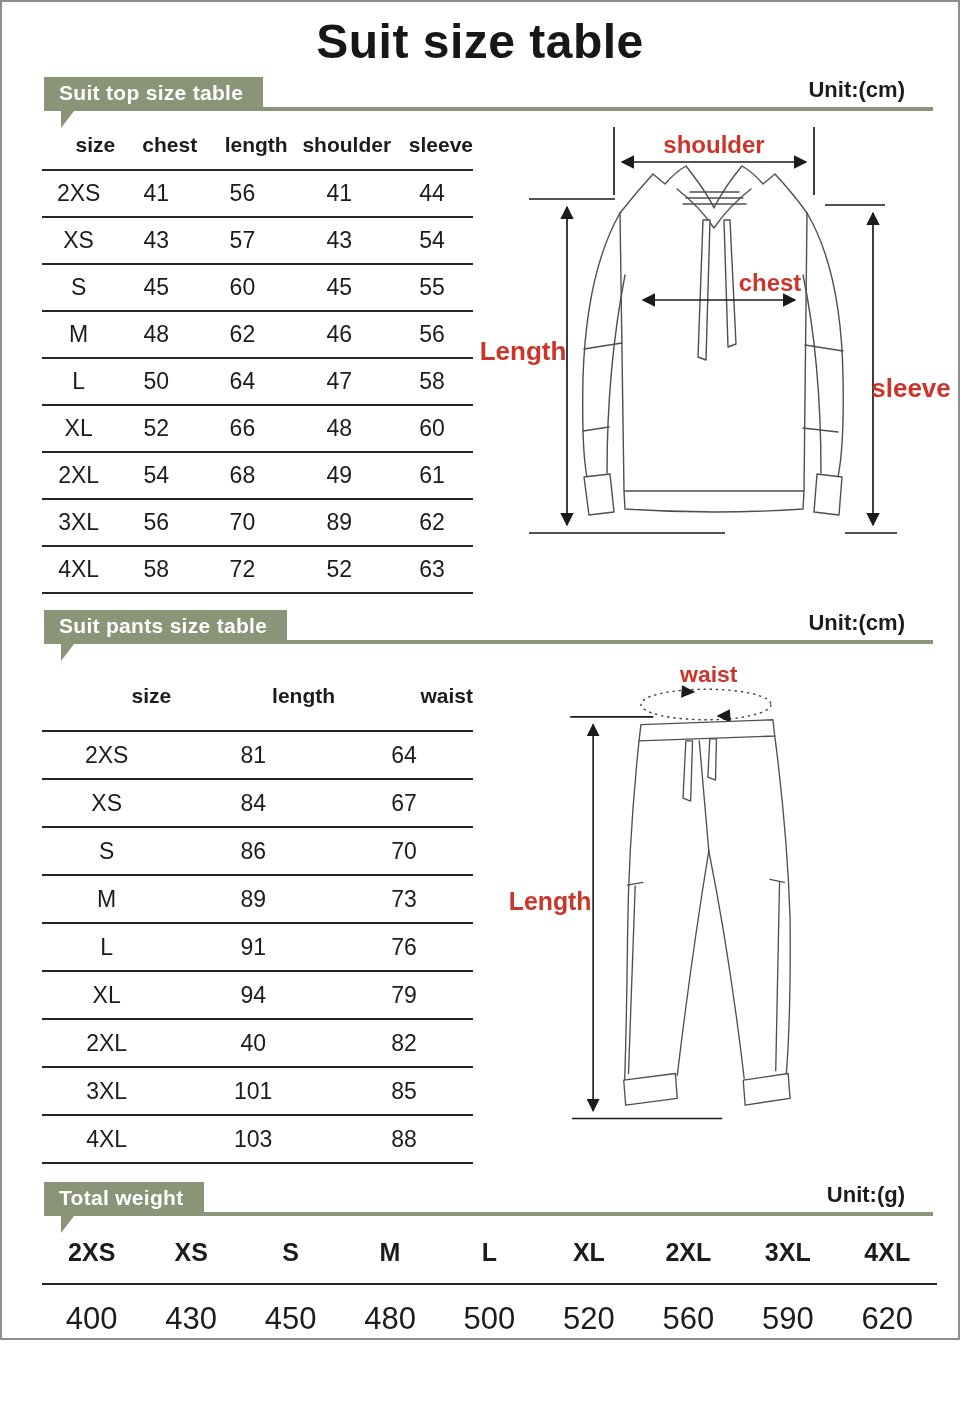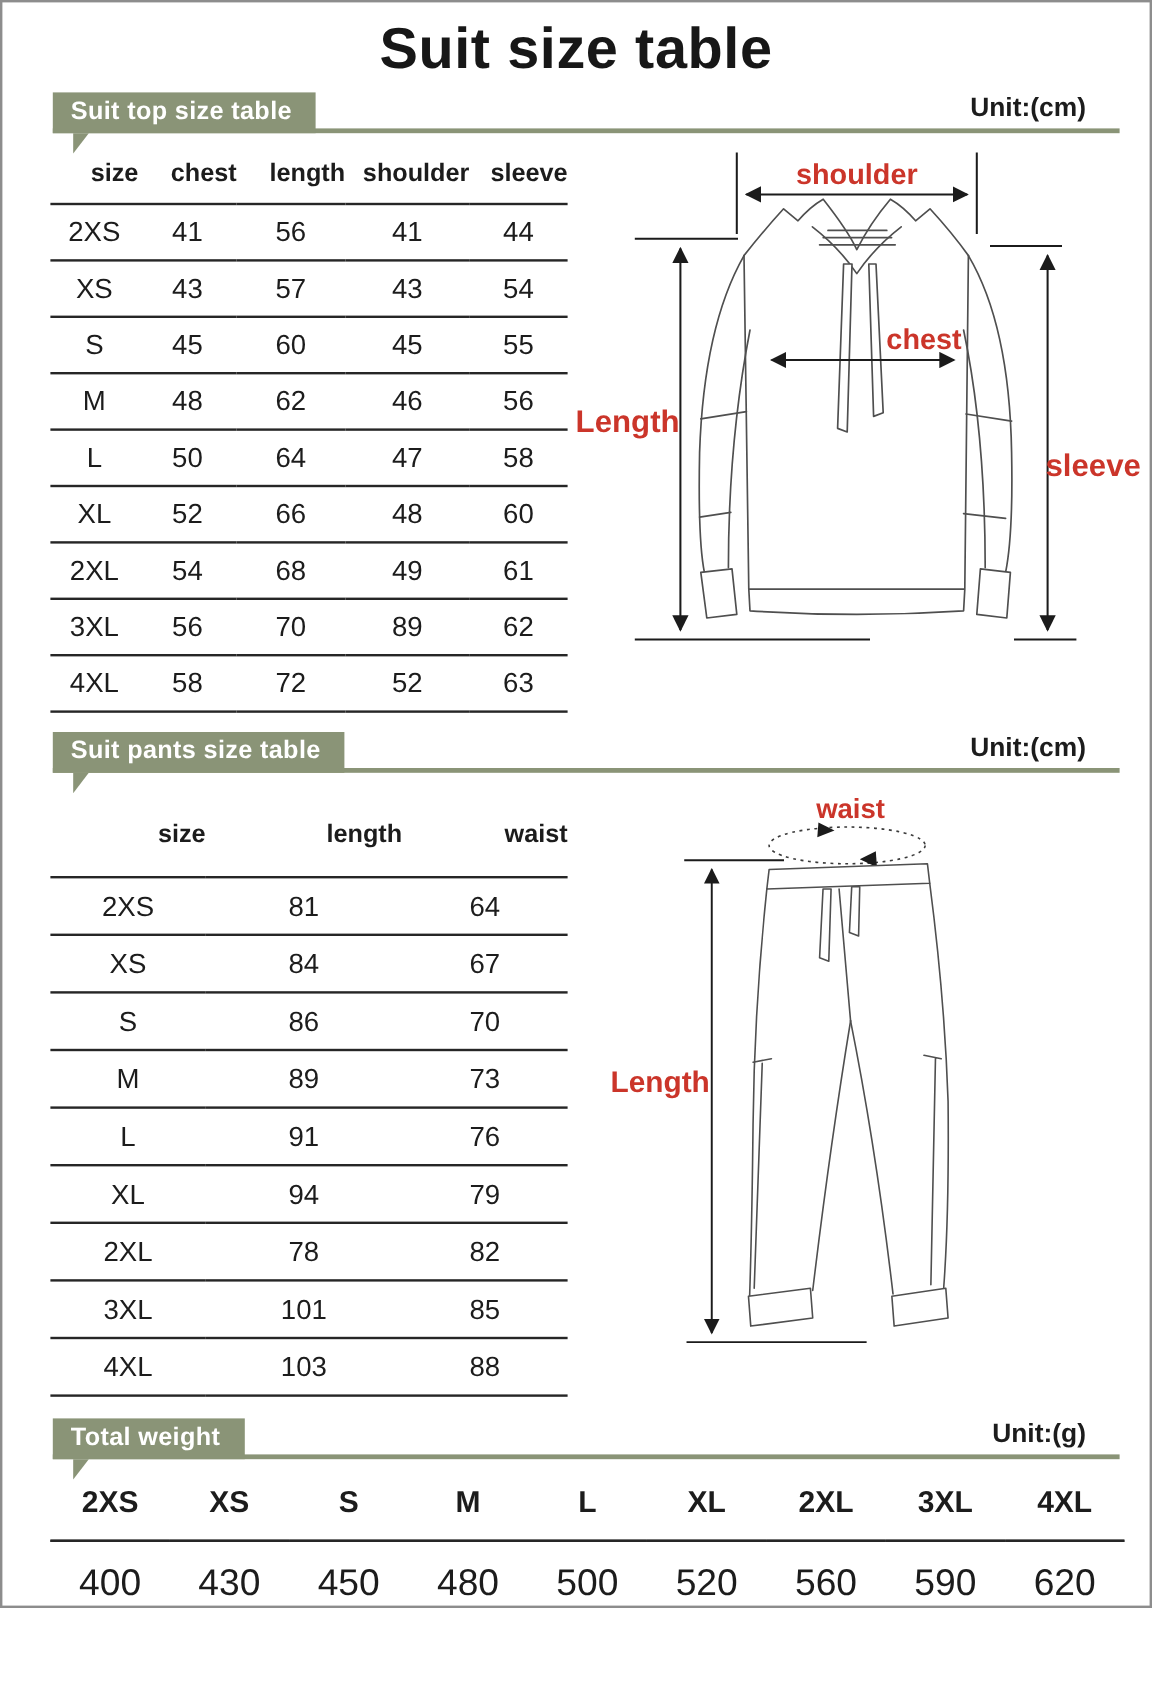--- a/index.html
+++ b/index.html
@@ -258,21 +258,21 @@
             <td>91</td>
             <td>76</td>
           </tr>
           <tr>
             <td>XL</td>
             <td>94</td>
             <td>79</td>
           </tr>
           <tr>
             <td>2XL</td>
-            <td>78</td>
+            <td>40</td>
             <td>82</td>
           </tr>
           <tr>
             <td>3XL</td>
             <td>101</td>
             <td>85</td>
           </tr>
           <tr>
             <td>4XL</td>
             <td>103</td>

